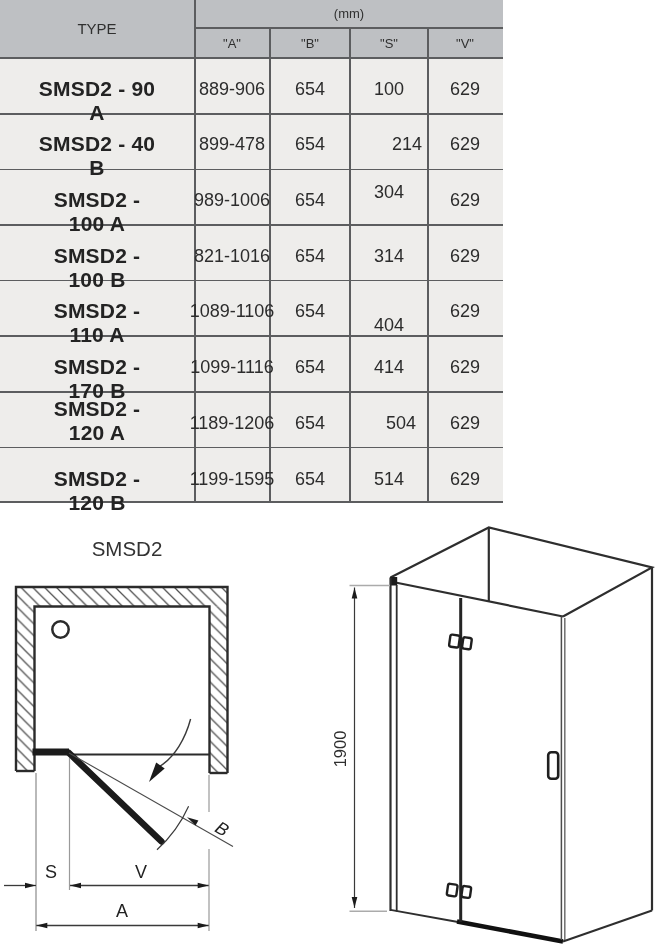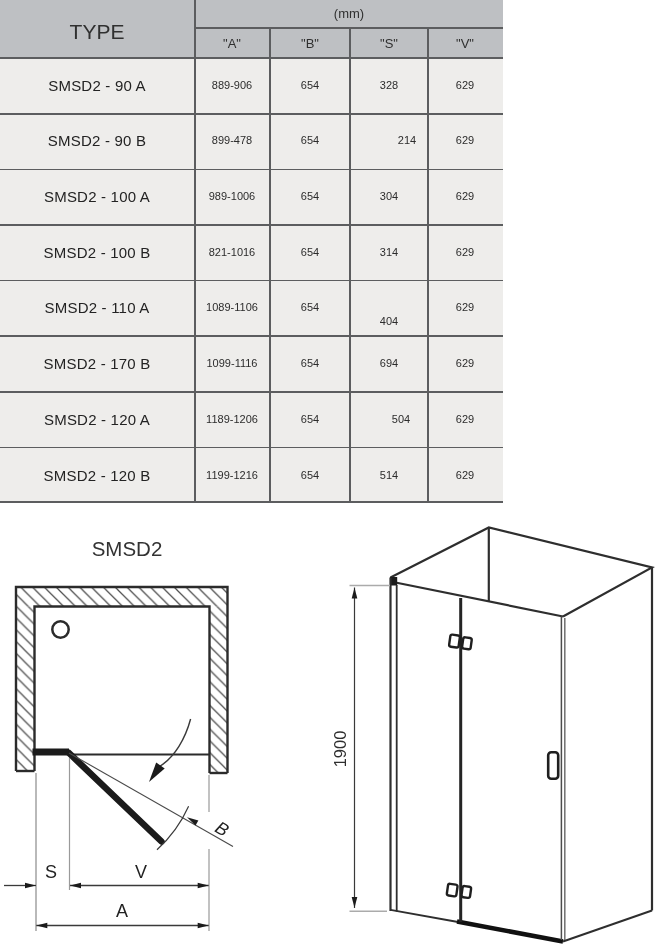--- a/index.html
+++ b/index.html
@@ -1,33 +1,33 @@
 <!DOCTYPE html>
 <html><head>
 <meta charset="utf-8">
 <style>
 html,body{margin:0;padding:0;width:660px;height:950px;background:#ffffff;overflow:hidden}
 body{font-family:"Liberation Sans",sans-serif;position:relative}
 .abs{position:absolute}
 .ln{position:absolute;background:#5c5d5f}
 .ct{position:absolute;text-align:center;color:#232323}
-.typ{font-weight:normal;font-size:15px;letter-spacing:0.2px}
-.num{font-size:11px;color:#2c2c2c}
+.typ{font-weight:bold;font-size:21px;letter-spacing:0.2px}
+.num{font-size:18px;color:#2c2c2c}
 .hd{font-size:13px;color:#303030}
 </style>
 </head>
 <body>
 
 <div class="abs" style="left:0;top:0;width:503px;height:503px">
 
 <div class="abs" style="left:0;top:0;width:503px;height:58px;background:#bec0c3"></div>
 
 <div class="abs" style="left:0;top:58px;width:503px;height:444px;background:#eeedeb"></div>
 
-<div class="ct hd" style="left:37px;top:20px;width:120px;font-size:21px">TYPE</div>
+<div class="ct hd" style="left:37px;top:20px;width:120px;font-size:15px">TYPE</div>
 
 <div class="ct hd" style="left:289px;top:6px;width:120px">(mm)</div>
 
 <div class="ct hd" style="left:172px;top:36px;width:120px">"A"</div>
 
 <div class="ct hd" style="left:250px;top:36px;width:120px">"B"</div>
 
 <div class="ct hd" style="left:329px;top:36px;width:120px">"S"</div>
 
 <div class="ct hd" style="left:405px;top:36px;width:120px">"V"</div>
@@ -56,61 +56,61 @@
 
 <div class="ln" style="left:0;top:391px;width:503px;height:1.7px"></div>
 
 <div class="ln" style="left:0;top:446.6px;width:503px;height:1.7px"></div>
 
 <div class="ln" style="left:0;top:501px;width:503px;height:1.7px"></div>
 
 <div class="ct typ" style="left:37px;top:77px;width:120px">SMSD2 - 90 A</div>
 <div class="ct num" style="left:172px;top:79px;width:120px">889-906</div>
 <div class="ct num" style="left:250px;top:79px;width:120px">654</div>
-<div class="ct num" style="left:329px;top:79px;width:120px">328</div>
+<div class="ct num" style="left:329px;top:79px;width:120px">100</div>
 <div class="ct num" style="left:405px;top:79px;width:120px">629</div>
 
-<div class="ct typ" style="left:37px;top:132px;width:120px">SMSD2 - 90 B</div>
+<div class="ct typ" style="left:37px;top:132px;width:120px">SMSD2 - 40 B</div>
 <div class="ct num" style="left:172px;top:134px;width:120px">899-478</div>
 <div class="ct num" style="left:250px;top:134px;width:120px">654</div>
 <div class="ct num" style="left:347px;top:134px;width:120px">214</div>
 <div class="ct num" style="left:405px;top:134px;width:120px">629</div>
 
 <div class="ct typ" style="left:37px;top:188px;width:120px">SMSD2 - 100 A</div>
 <div class="ct num" style="left:172px;top:190px;width:120px">989-1006</div>
 <div class="ct num" style="left:250px;top:190px;width:120px">654</div>
-<div class="ct num" style="left:329px;top:190px;width:120px">304</div>
+<div class="ct num" style="left:329px;top:182px;width:120px">304</div>
 <div class="ct num" style="left:405px;top:190px;width:120px">629</div>
 
 <div class="ct typ" style="left:37px;top:244px;width:120px">SMSD2 - 100 B</div>
 <div class="ct num" style="left:172px;top:246px;width:120px">821-1016</div>
 <div class="ct num" style="left:250px;top:246px;width:120px">654</div>
 <div class="ct num" style="left:329px;top:246px;width:120px">314</div>
 <div class="ct num" style="left:405px;top:246px;width:120px">629</div>
 
 <div class="ct typ" style="left:37px;top:299px;width:120px">SMSD2 - 110 A</div>
 <div class="ct num" style="left:172px;top:301px;width:120px">1089-1106</div>
 <div class="ct num" style="left:250px;top:301px;width:120px">654</div>
 <div class="ct num" style="left:329px;top:315px;width:120px">404</div>
 <div class="ct num" style="left:405px;top:301px;width:120px">629</div>
 
 <div class="ct typ" style="left:37px;top:355px;width:120px">SMSD2 - 170 B</div>
 <div class="ct num" style="left:172px;top:357px;width:120px">1099-1116</div>
 <div class="ct num" style="left:250px;top:357px;width:120px">654</div>
-<div class="ct num" style="left:329px;top:357px;width:120px">694</div>
+<div class="ct num" style="left:329px;top:357px;width:120px">414</div>
 <div class="ct num" style="left:405px;top:357px;width:120px">629</div>
 
-<div class="ct typ" style="left:37px;top:411px;width:120px">SMSD2 - 120 A</div>
+<div class="ct typ" style="left:37px;top:397px;width:120px">SMSD2 - 120 A</div>
 <div class="ct num" style="left:172px;top:413px;width:120px">1189-1206</div>
 <div class="ct num" style="left:250px;top:413px;width:120px">654</div>
 <div class="ct num" style="left:341px;top:413px;width:120px">504</div>
 <div class="ct num" style="left:405px;top:413px;width:120px">629</div>
 
 <div class="ct typ" style="left:37px;top:467px;width:120px">SMSD2 - 120 B</div>
-<div class="ct num" style="left:172px;top:469px;width:120px">1199-1216</div>
+<div class="ct num" style="left:172px;top:469px;width:120px">1199-1595</div>
 <div class="ct num" style="left:250px;top:469px;width:120px">654</div>
 <div class="ct num" style="left:329px;top:469px;width:120px">514</div>
 <div class="ct num" style="left:405px;top:469px;width:120px">629</div>
 </div>
 
 <svg class="abs" style="left:0;top:520px" width="340" height="430" viewBox="0 520 340 430">
 <defs>
 <pattern id="hatch" patternUnits="userSpaceOnUse" width="11.8" height="11.8">
 <path d="M-3,-3 L14.8,14.8 M-8.9,2.9 L8.9,20.7 M2.9,-8.9 L20.7,8.9" stroke="#4f4f4f" stroke-width="1.25" fill="none"></path>
 </pattern>

